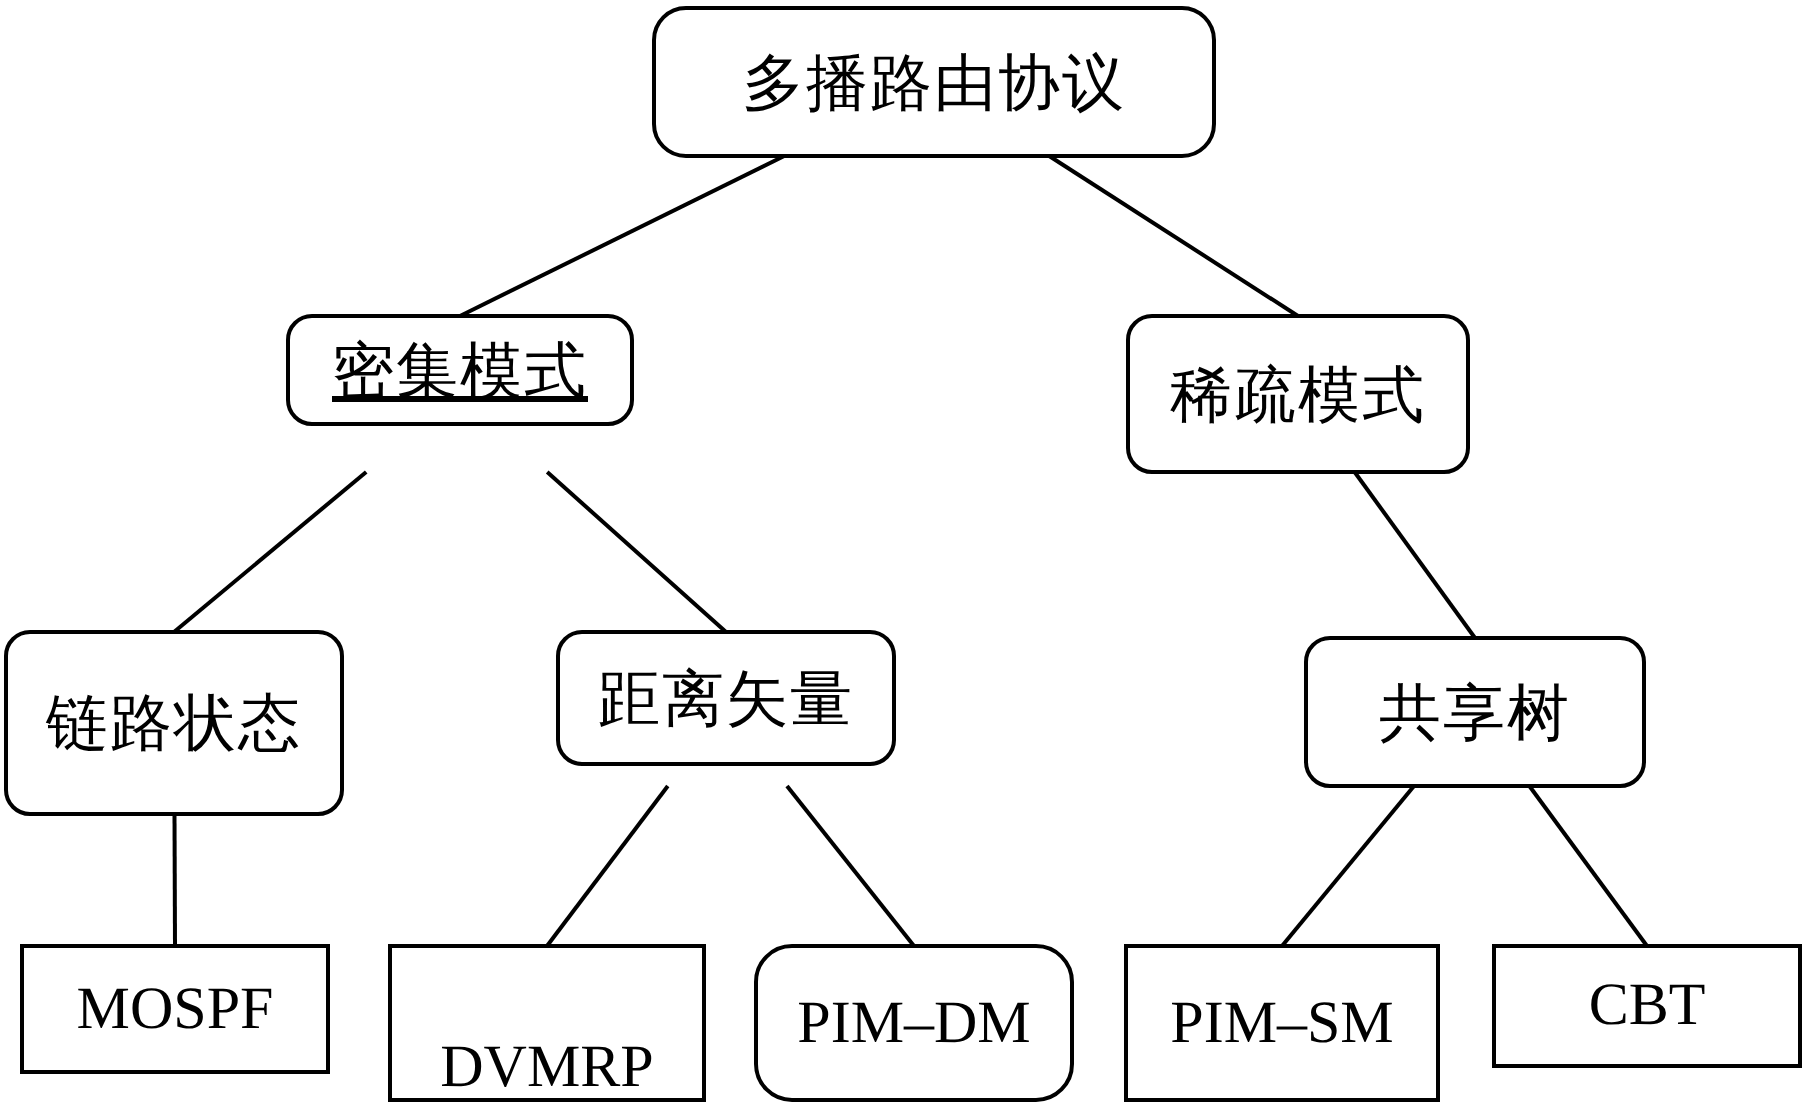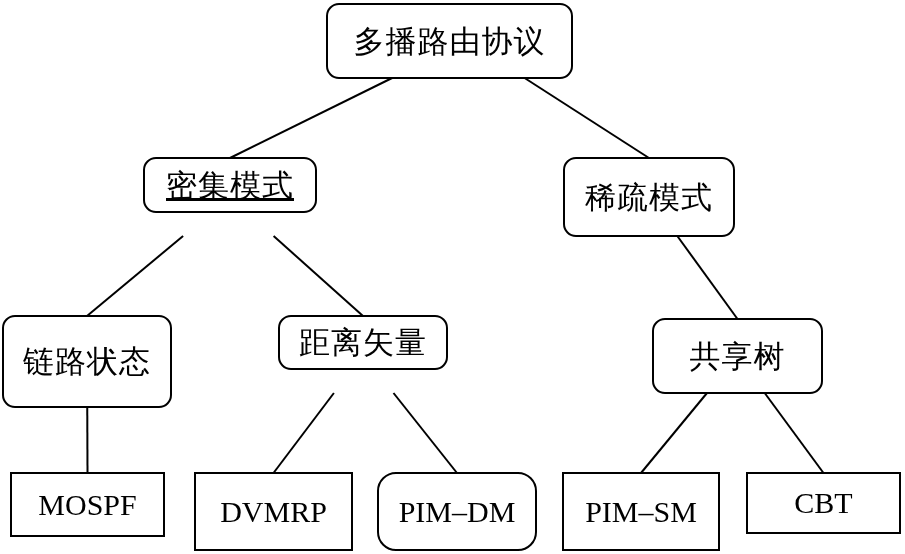--- a/index.html
+++ b/index.html
@@ -61,49 +61,49 @@
       <line x1="183.1" y1="236" x2="87" y2="316" stroke="#000000" stroke-width="2"></line>
       <line x1="273.6" y1="236" x2="363" y2="316" stroke="#000000" stroke-width="2"></line>
       <line x1="677.3" y1="236" x2="737.5" y2="319" stroke="#000000" stroke-width="2"></line>
       <line x1="87.2" y1="394" x2="87.5" y2="473" stroke="#000000" stroke-width="2"></line>
       <line x1="333.9" y1="393" x2="273.5" y2="473" stroke="#000000" stroke-width="2"></line>
       <line x1="393.5" y1="393" x2="457" y2="473" stroke="#000000" stroke-width="2"></line>
       <line x1="707.0" y1="393" x2="641" y2="473" stroke="#000000" stroke-width="2"></line>
       <line x1="764.7" y1="393" x2="823.5" y2="473" stroke="#000000" stroke-width="2"></line>
     </svg>
 
-  <div class="node rounded" style="left:326px; top:3px; width:247px; height:76px;">
+  <div class="node rounded" style="left:326px; top:3px; width:282px; height:76px;border-radius:17px;">
     <span class="label">多播路由协议</span>
   </div>
 
   <div class="node rounded" style="left:143px; top:157px; width:174px; height:56px;text-decoration:underline;">
     <span class="label">密集模式</span>
   </div>
 
   <div class="node rounded" style="left:563px; top:157px; width:172px; height:80px;">
     <span class="label">稀疏模式</span>
   </div>
 
   <div class="node rounded" style="left:2px; top:315px; width:170px; height:93px;">
     <span class="label">链路状态</span>
   </div>
 
-  <div class="node rounded" style="left:278px; top:315px; width:170px; height:55px;">
+  <div class="node rounded" style="left:278px; top:315px; width:170px; height:68px;">
     <span class="label">距离矢量</span>
   </div>
 
   <div class="node rounded" style="left:652px; top:318px; width:171px; height:76px;">
     <span class="label">共享树</span>
   </div>
 
   <div class="node rect leaf" style="left:10px; top:472px; width:155px; height:65px;">
     <span class="label">MOSPF</span>
   </div>
 
-  <div class="node rect leaf" style="left:194px; top:472px; width:159px; height:79px;">
+  <div class="node rect leaf" style="left:194px; top:472px; width:159px; height:79px;align-items:flex-end;">
     <span class="label">DVMRP</span>
   </div>
 
   <div class="node rect leaf" style="left:377px; top:472px; width:160px; height:79px;border-radius:19px;">
     <span class="label">PIM–DM</span>
   </div>
 
   <div class="node rect leaf" style="left:562px; top:472px; width:158px; height:79px;">
     <span class="label">PIM–SM</span>
   </div>

